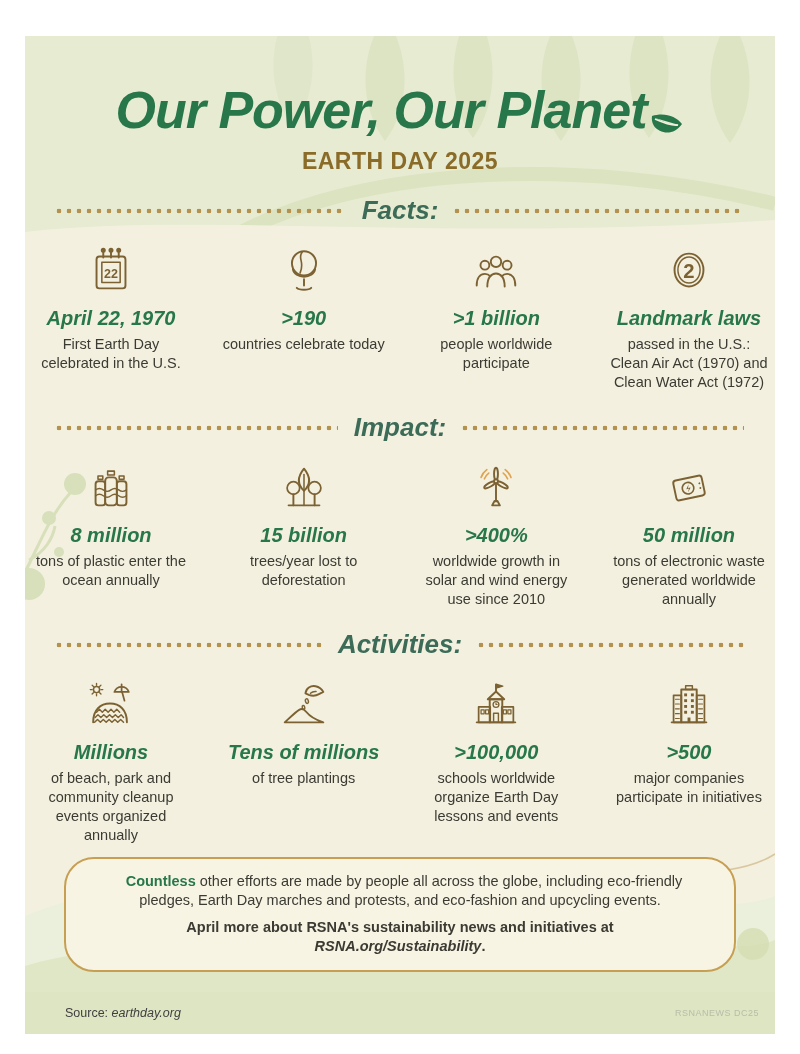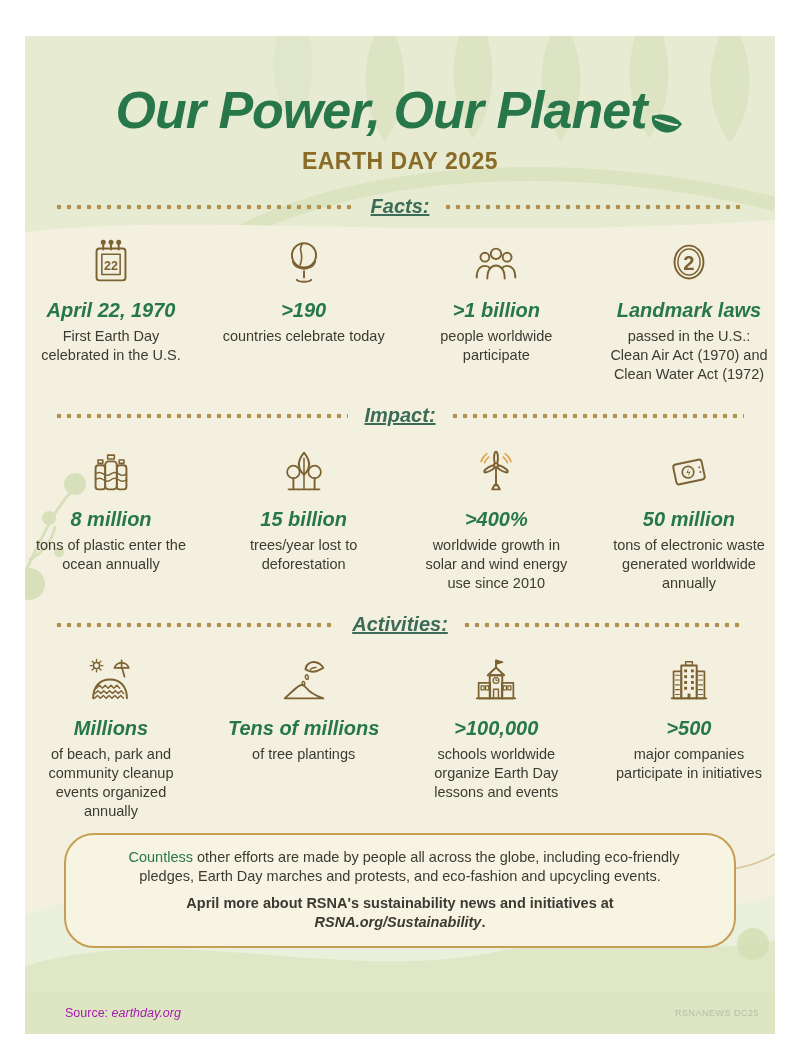--- a/index.html
+++ b/index.html
@@ -25,38 +25,38 @@
   .title{margin-top:44px;font-size:52px;line-height:60px;font-style:italic;
          font-weight:800;letter-spacing:-1px;color:var(--green);}
   .title .leaf{display:inline-block;margin-left:4px;transform:translateY(8px);}
   .subtitle{margin-top:8px;font-size:23px;font-weight:800;color:var(--brown);
             letter-spacing:.5px;}
   .intro{margin:10px auto 0;width:672px;font-size:15.5px;line-height:21px;color:var(--ink);}
   .divider{display:flex;align-items:center;width:688px;margin:20px auto 14px;}
   .divider .dots{flex:1;height:6px;background-image:
       radial-gradient(circle at 3px 3px,var(--gold) 2.1px,transparent 2.6px);
       background-size:10px 6px;background-repeat:repeat-x;}
-  .divider .label{margin:0 16px;font-size:20px;font-weight:800;font-style:italic;
-      color:var(--teal);text-decoration:underline;}
+  .divider .label{margin:0 16px;font-size:26px;font-weight:800;font-style:italic;
+      color:var(--teal);}
   .row{display:flex;justify-content:space-between;margin-bottom:6px;}
   .item{width:172px;padding:0 5px;text-align:center;}
   .icon-wrap{height:58px;display:flex;align-items:flex-end;justify-content:center;
       margin-bottom:9px;}
   .stat{font-size:20px;font-weight:800;font-style:italic;color:var(--green);}
   .desc{margin-top:5px;font-size:14.5px;line-height:19px;color:var(--ink);}
   .callout{position:relative;z-index:3;width:672px;margin:12px auto 0;
       background:#f8f4e4;border:2px solid var(--boxborder);border-radius:30px;
       padding:13px 40px 14px;text-align:center;font-size:14.5px;line-height:19px;}
-  .callout .lead{color:var(--green);font-weight:400;margin-left:8px;}
+  .callout .lead{color:var(--green);font-weight:700;margin-left:8px;}
   .callout .cta{margin-top:8px;font-weight:800;}
   .callout .cta-link{font-style:italic;}
   .footer{position:absolute;z-index:4;left:0;bottom:0;width:750px;height:42px;
       display:flex;align-items:center;justify-content:space-between;
       padding:0 16px 0 40px;}
-  .source{font-size:12.5px;color:#a21caf;}
+  .source{font-size:12.5px;color:#404040;}
   .source em{font-style:italic;}
   .watermark{font-size:9px;color:#b7bda9;letter-spacing:.5px;}
   .ic{stroke:var(--icon);stroke-width:2;fill:none;stroke-linecap:round;stroke-linejoin:round;}
   .ic text{stroke:none;fill:var(--icon);font-family:"Liberation Sans",sans-serif;font-weight:bold;}
 </style>
 </head>
 <body>
 
 <div class="poster">
 

